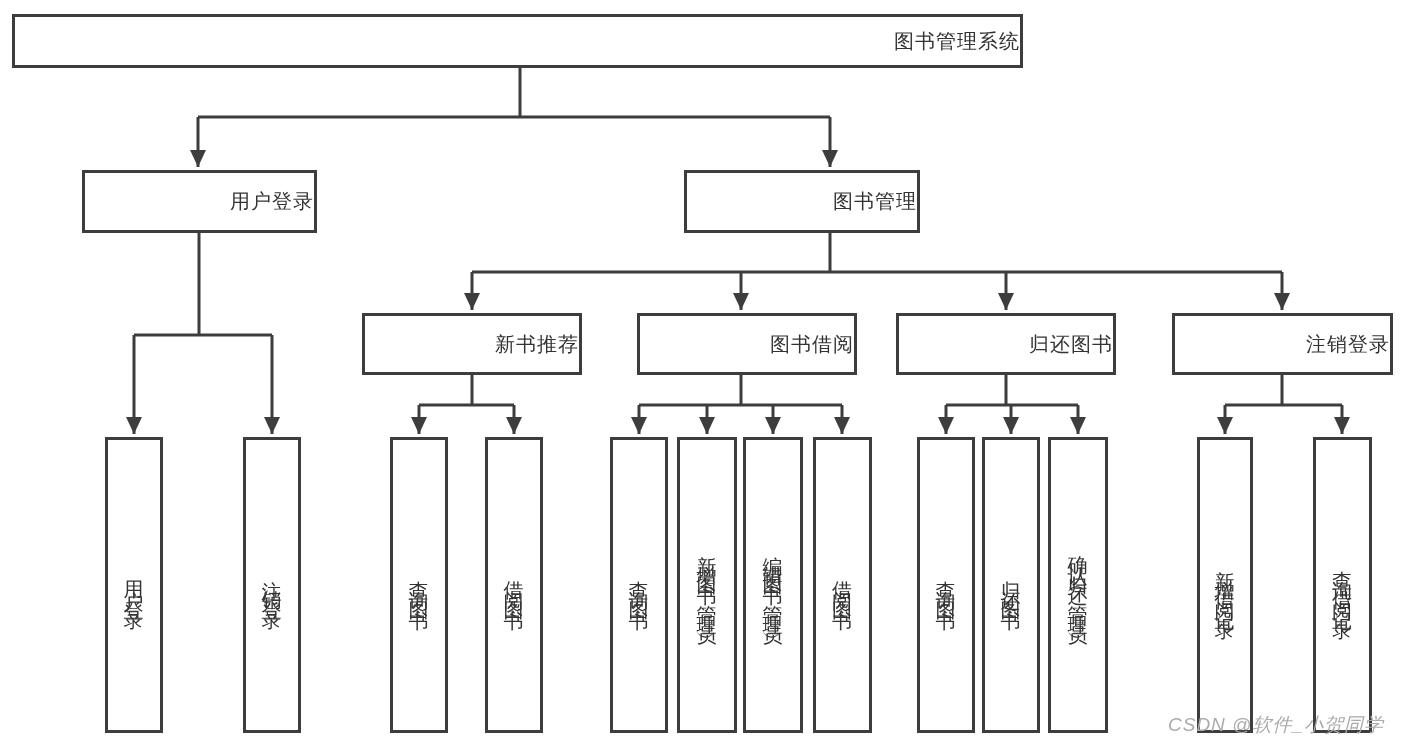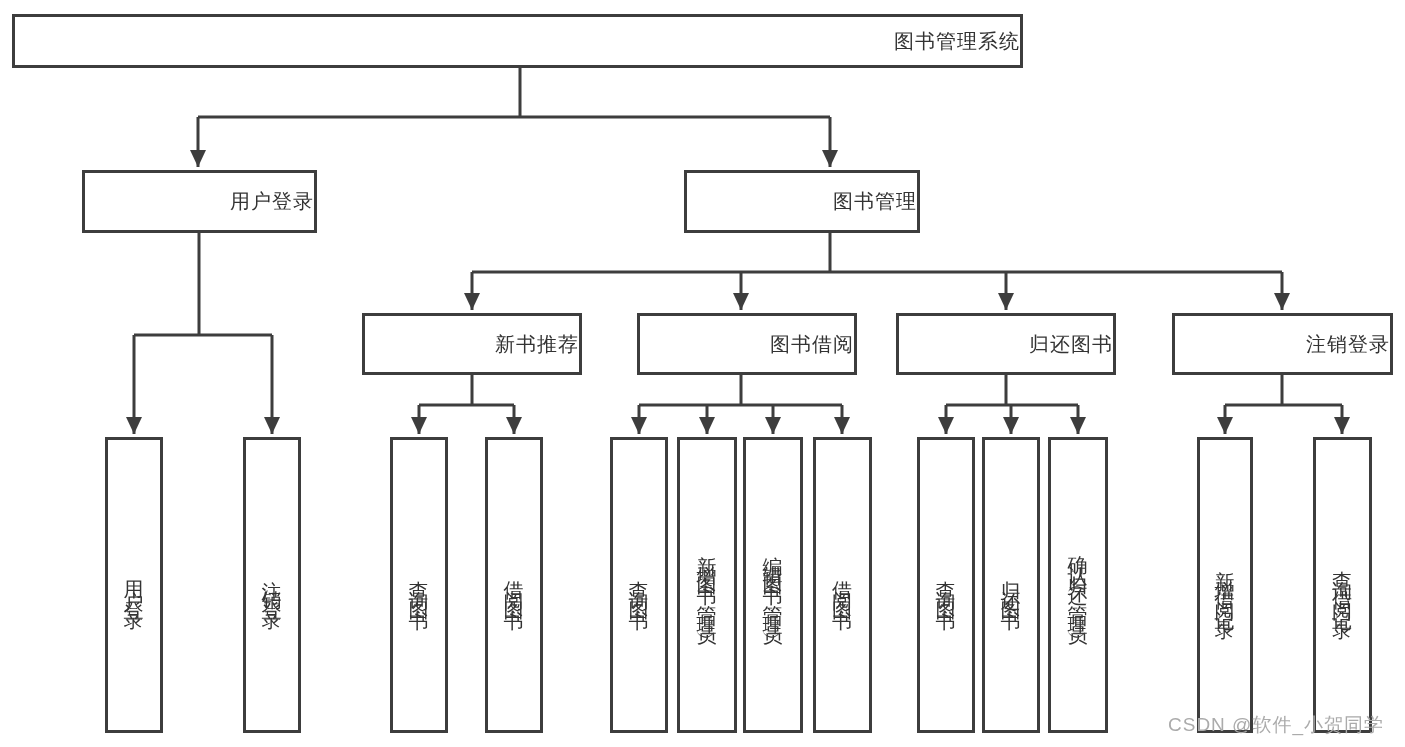--- a/index.html
+++ b/index.html
@@ -47,20 +47,21 @@
   }
   #watermark {
     position: absolute;
     left: 1168px;
     top: 712px;
     font-size: 19px;
     color: #ababab;
     letter-spacing: 1px;
     white-space: nowrap;
     z-index: 5;
+    font-style: italic;
   }
 </style>
 </head>
 <body>
 
 <div id="stage">
 
   <svg id="connectors" width="1405" height="747" viewBox="0 0 1405 747">
     <defs>
       <marker id="arrow" markerUnits="userSpaceOnUse" markerWidth="18" markerHeight="16" refX="17" refY="8" orient="auto">

